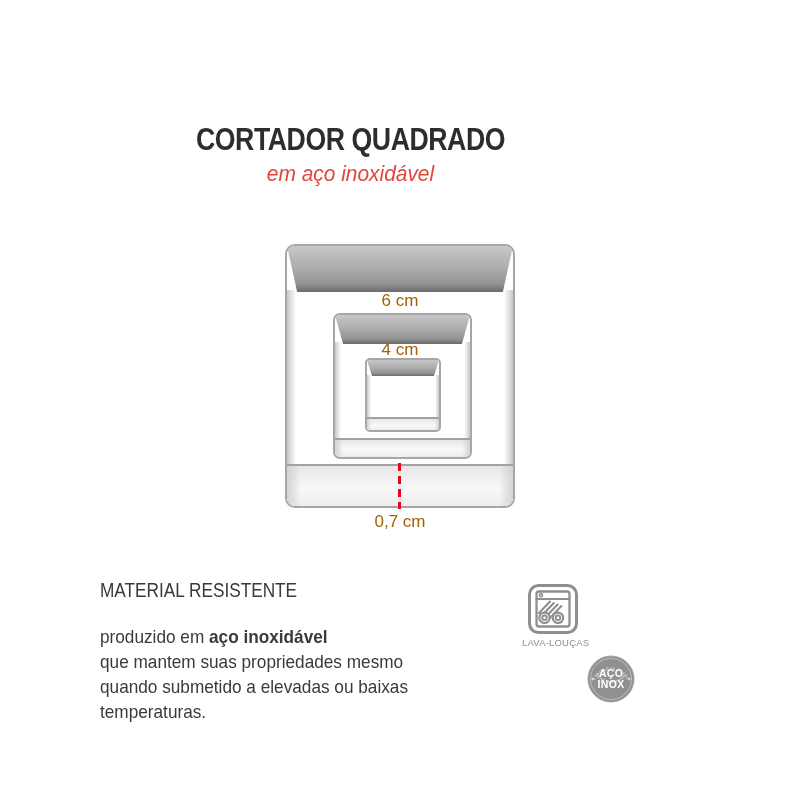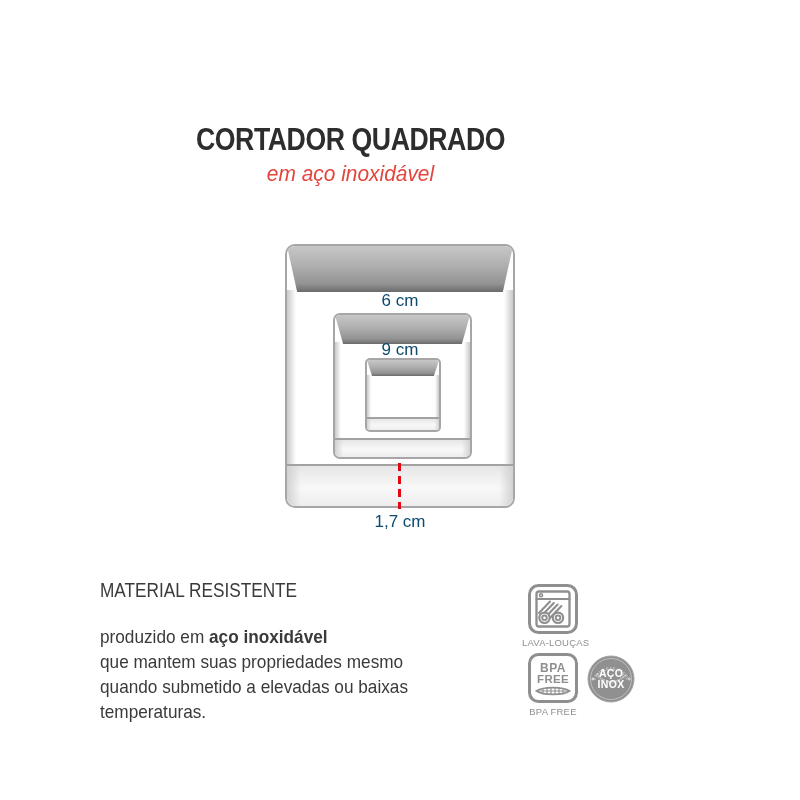--- a/index.html
+++ b/index.html
@@ -47,21 +47,21 @@
   #cutter-4 .side { top:27px; bottom:19px; width:6px; }
   #cutter-4 .front { height:19px; }
 
   #cutter-2 { left:365px; top:332px; width:76px; height:74px; border-radius:5px; }
   #cutter-2 .back { height:16px; clip-path:polygon(0 0,100% 0,93% 100%,7% 100%); }
   #cutter-2 .side { top:15px; bottom:13px; width:4px; }
   #cutter-2 .front { height:13px; }
 
   .dim-label {
     position:absolute; left:300px; width:200px; text-align:center;
-    font-size:17px; color:#0c4a6e; z-index:6;
+    font-size:17px; color:#a16207; z-index:6;
   }
   #label-6 { top:265px; }
   #label-4 { top:314px; }
   #label-2 { top:360px; }
   #label-depth { top:486px; }
 
   .depth-dash {
     position:absolute; left:398px; top:437px; width:3px; height:46px; z-index:5;
     background:repeating-linear-gradient(to bottom,#e30613 0,#e30613 8px,transparent 8px,transparent 13px);
   }
@@ -113,24 +113,24 @@
     <div class="front"></div>
   </div>
   <div class="cutter" id="cutter-2">
     <div class="back"></div>
     <div class="side l"></div>
     <div class="side r"></div>
     <div class="front"></div>
   </div>
 
   <div class="dim-label" id="label-6">6 cm</div>
-  <div class="dim-label" id="label-4">9 cm</div>
+  <div class="dim-label" id="label-4">4 cm</div>
 
   <div class="depth-dash"></div>
-  <div class="dim-label" id="label-depth">1,7 cm</div>
+  <div class="dim-label" id="label-depth">0,7 cm</div>
 
   <div class="info-heading">MATERIAL RESISTENTE</div>
   <div class="info-paragraph">
     <span>produzido em </span><b>aço inoxidável</b><br>
     <span>que mantem suas propriedades mesmo</span><br>
     <span>quando submetido a elevadas ou baixas</span><br>
     <span>temperaturas.</span>
   </div>
 
   <div class="icon-cell" id="cell-dishwasher">
@@ -147,38 +147,20 @@
         <circle cx="16.5" cy="33.8" r="5.2" stroke-width="2.2" fill="#fff"></circle>
         <circle cx="16.5" cy="33.8" r="2.3" stroke-width="1.9"></circle>
         <circle cx="30" cy="33.8" r="5.2" stroke-width="2.2" fill="#fff"></circle>
         <circle cx="30" cy="33.8" r="2.3" stroke-width="1.9"></circle>
       </g>
     </svg>
     <span class="icon-label">LAVA-LOUÇAS</span>
   </div>
 
 
-  <div class="icon-cell" id="cell-bpa">
-    <svg width="50" height="50" viewBox="0 0 50 50">
-      <g fill="none" stroke="#8f8f8f" stroke-linecap="round">
-        <rect x="1.5" y="1.5" width="47" height="47" rx="9" stroke-width="3"></rect>
-        <path d="M8.5 38 C15 33.5 35 33.5 41.5 38 C35 42.5 15 42.5 8.5 38 Z" stroke-width="1.8"></path>
-        <line x1="10" y1="38" x2="40" y2="38" stroke-width="1.1"></line>
-        <line x1="15" y1="35.8" x2="15" y2="40.2" stroke-width="1.1"></line>
-        <line x1="19" y1="35.1" x2="19" y2="40.9" stroke-width="1.1"></line>
-        <line x1="23" y1="34.8" x2="23" y2="41.2" stroke-width="1.1"></line>
-        <line x1="27" y1="34.8" x2="27" y2="41.2" stroke-width="1.1"></line>
-        <line x1="31" y1="35.1" x2="31" y2="40.9" stroke-width="1.1"></line>
-        <line x1="35" y1="35.8" x2="35" y2="40.2" stroke-width="1.1"></line>
-      </g>
-      <text x="25" y="18.5" text-anchor="middle" font-size="12" font-weight="bold" letter-spacing="0.5" fill="#8f8f8f">BPA</text>
-      <text x="25" y="30" text-anchor="middle" font-size="11.5" font-weight="bold" letter-spacing="0.3" fill="#8f8f8f">FREE</text>
-    </svg>
-    <span class="icon-label">BPA FREE</span>
-  </div>
 
   <div class="icon-cell" id="cell-inox">
     <svg width="48" height="48" viewBox="0 0 48 48">
       <defs>
         <path id="arcTop" d="M7 28 A 17.5 17.5 0 0 1 41 28"></path>
         <path id="arcBottom" d="M8.5 19 A 17.5 17.5 0 0 0 39.5 19"></path>
       </defs>
       <circle cx="24" cy="24" r="23" fill="#909090" stroke="#a3a3a3" stroke-width="1"></circle>
       <circle cx="24" cy="24" r="20.5" fill="none" stroke="#ffffff" stroke-opacity="0.45" stroke-width="0.9"></circle>
       <g transform="translate(5.8 24) rotate(45)">

